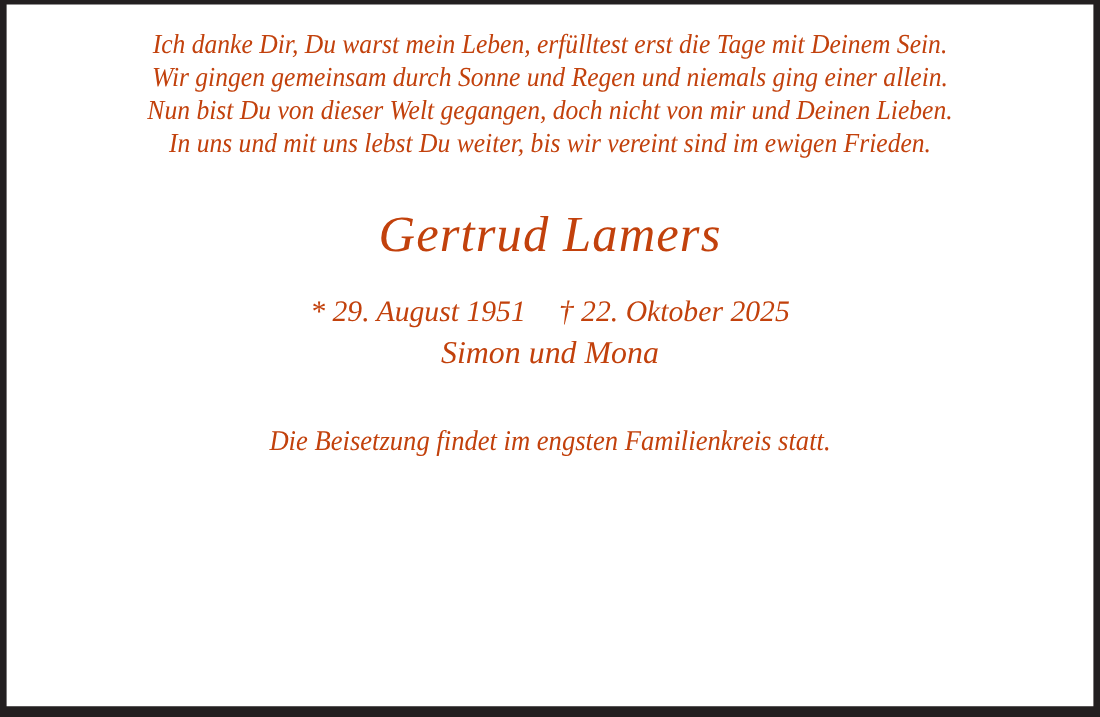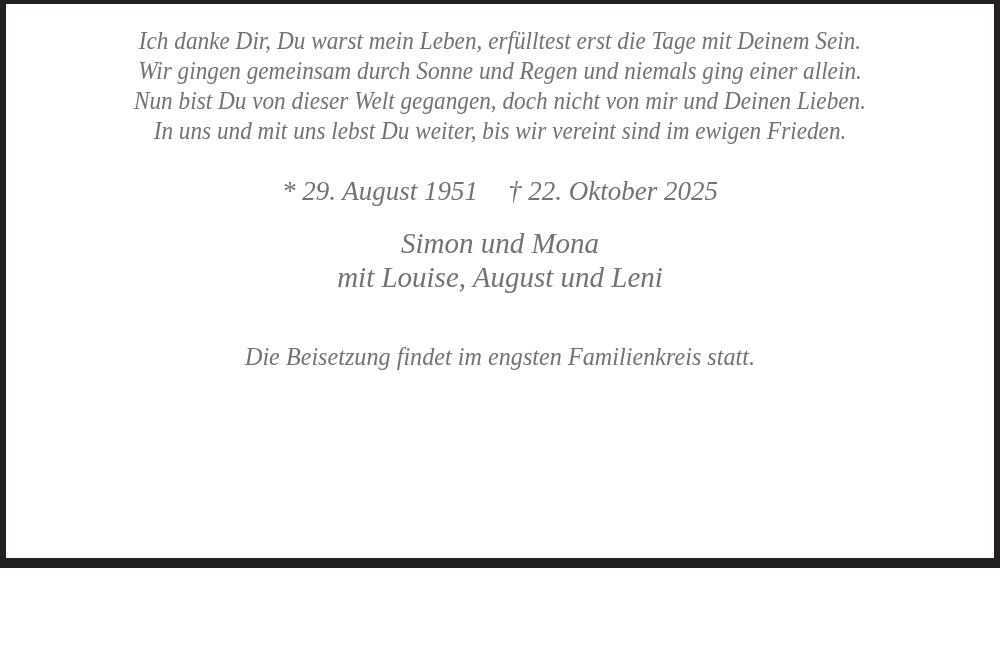--- a/index.html
+++ b/index.html
@@ -4,30 +4,30 @@
 <title>Traueranzeige</title>
 <style>
   html, body {
     margin: 0;
     padding: 0;
     background: #ffffff;
   }
   .page {
     position: relative;
     width: 1000px;
-    height: 568px;
+    height: 652px;
     box-sizing: border-box;
     background: #ffffff;
     border-style: solid;
     border-color: #231f20;
     border-width: 4px 6px 10px 6px;
     overflow: hidden;
     font-family: "Liberation Serif", "DejaVu Serif", serif;
     font-style: italic;
-    color: #737373;
+    color: #c2410c;
     text-align: center;
   }
   .content {
     padding-top: 22px;
   }
   .poem {
     font-size: 25px;
     line-height: 30px;
     white-space: nowrap;
     transform: scaleX(0.93);
@@ -59,21 +59,21 @@
     margin-top: 52px;
     font-size: 25px;
     line-height: 28px;
   }
   .mourner-first {
     margin-top: 24px;
     font-size: 29px;
     line-height: 34px;
   }
   .mourner-line {
-    margin-top: 20px;
+    margin-top: 6px;
     font-size: 29px;
     line-height: 34px;
   }
   .mourner-line + .mourner-line {
     margin-top: 0;
   }
   .funeral-info {
     margin-top: 48px;
     font-size: 26px;
     line-height: 30px;
@@ -88,28 +88,28 @@
 <div class="page">
   <div class="content">
 
     <div class="poem">
       <div>Ich danke Dir, Du warst mein Leben, erfülltest erst die Tage mit Deinem Sein.</div>
       <div>Wir gingen gemeinsam durch Sonne und Regen und niemals ging einer allein.</div>
       <div>Nun bist Du von dieser Welt gegangen, doch nicht von mir und Deinen Lieben.</div>
       <div>In uns und mit uns lebst Du weiter, bis wir vereint sind im ewigen Frieden.</div>
     </div>
 
+    <h1 class="deceased-name">Gertrud Lamers</h1>
 
 
     <div class="life-dates">
       <span>* 29. August 1951</span><span class="death-date">† 22. Oktober 2025</span>
     </div>
 
 
     <div>
       <div class="mourner-line">Simon und Mona</div>
-      <div class="mourner-line">mit Louise, August und Leni</div>
     </div>
 
     <div class="funeral-info">Die Beisetzung findet im engsten Familienkreis statt.</div>
 
   </div>
 </div>
 
 </body></html>

